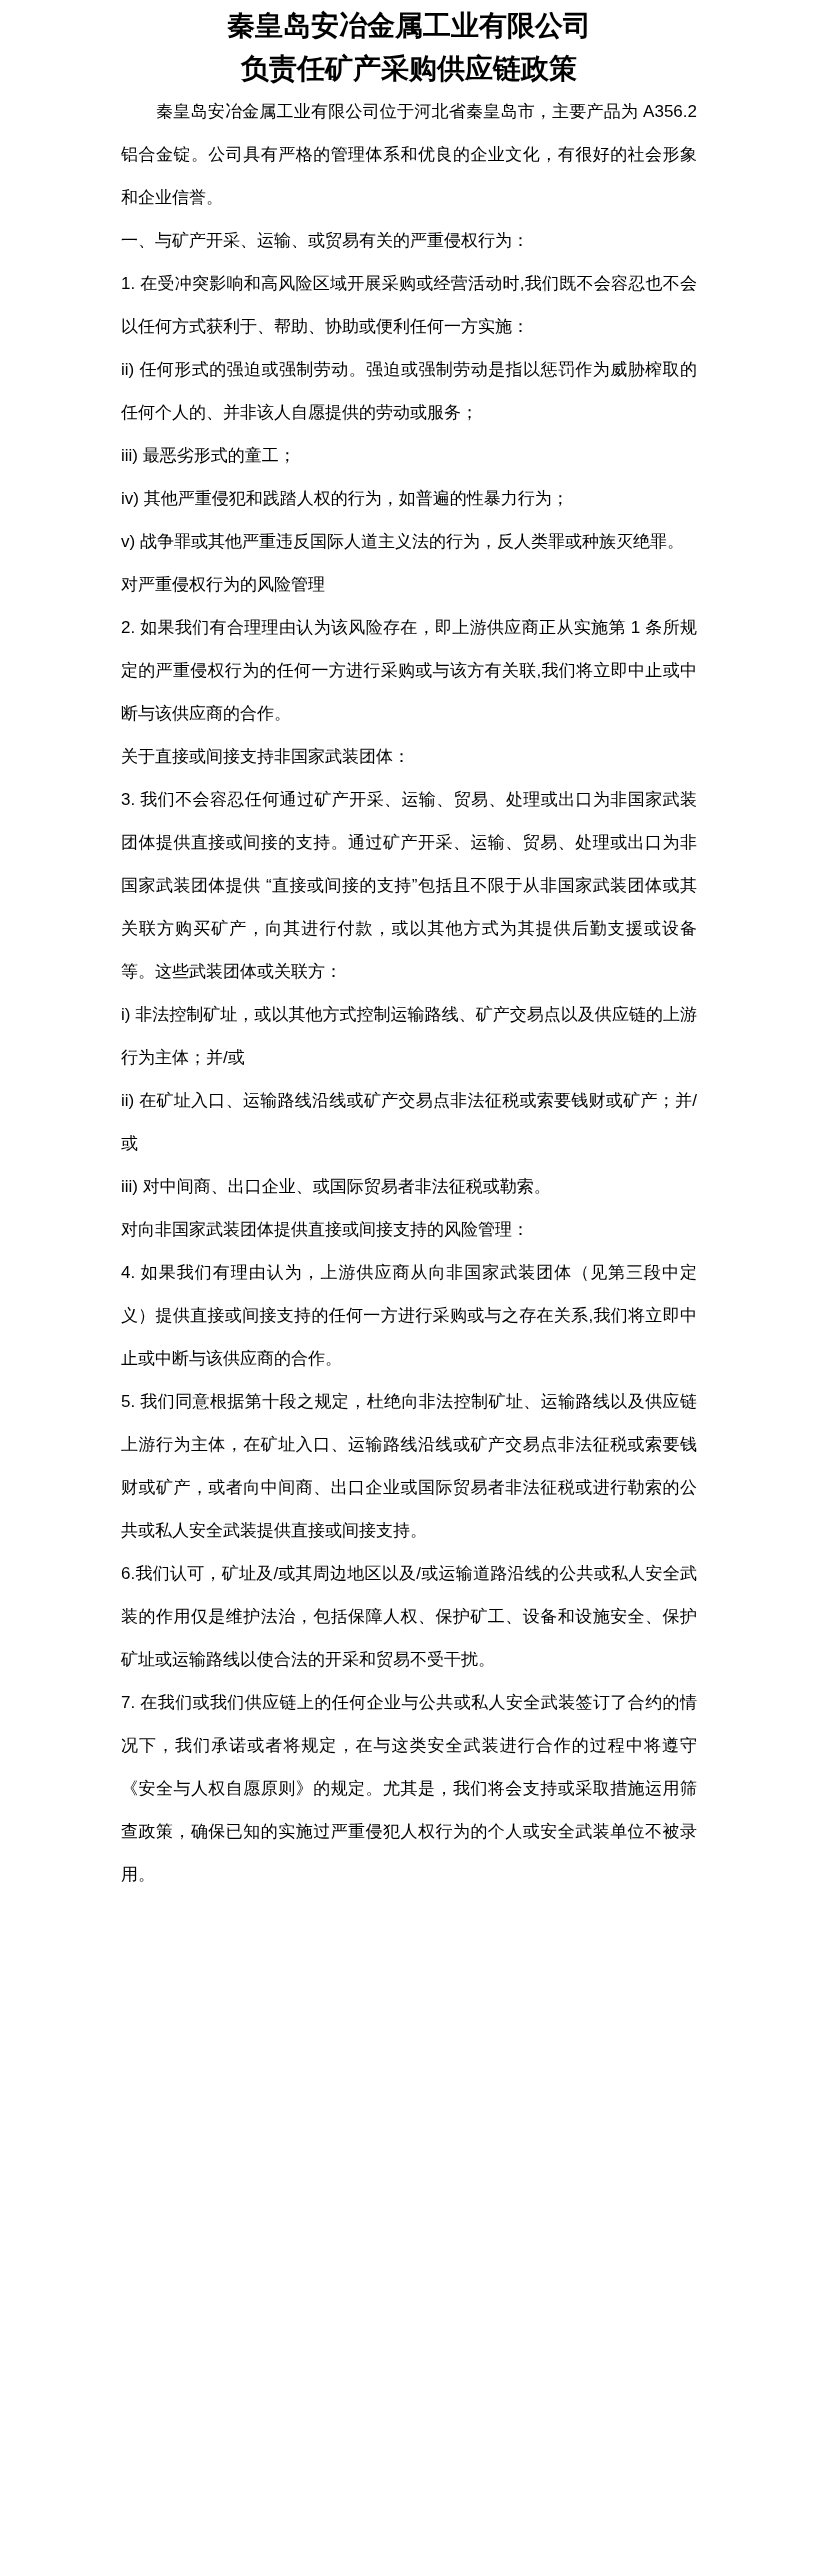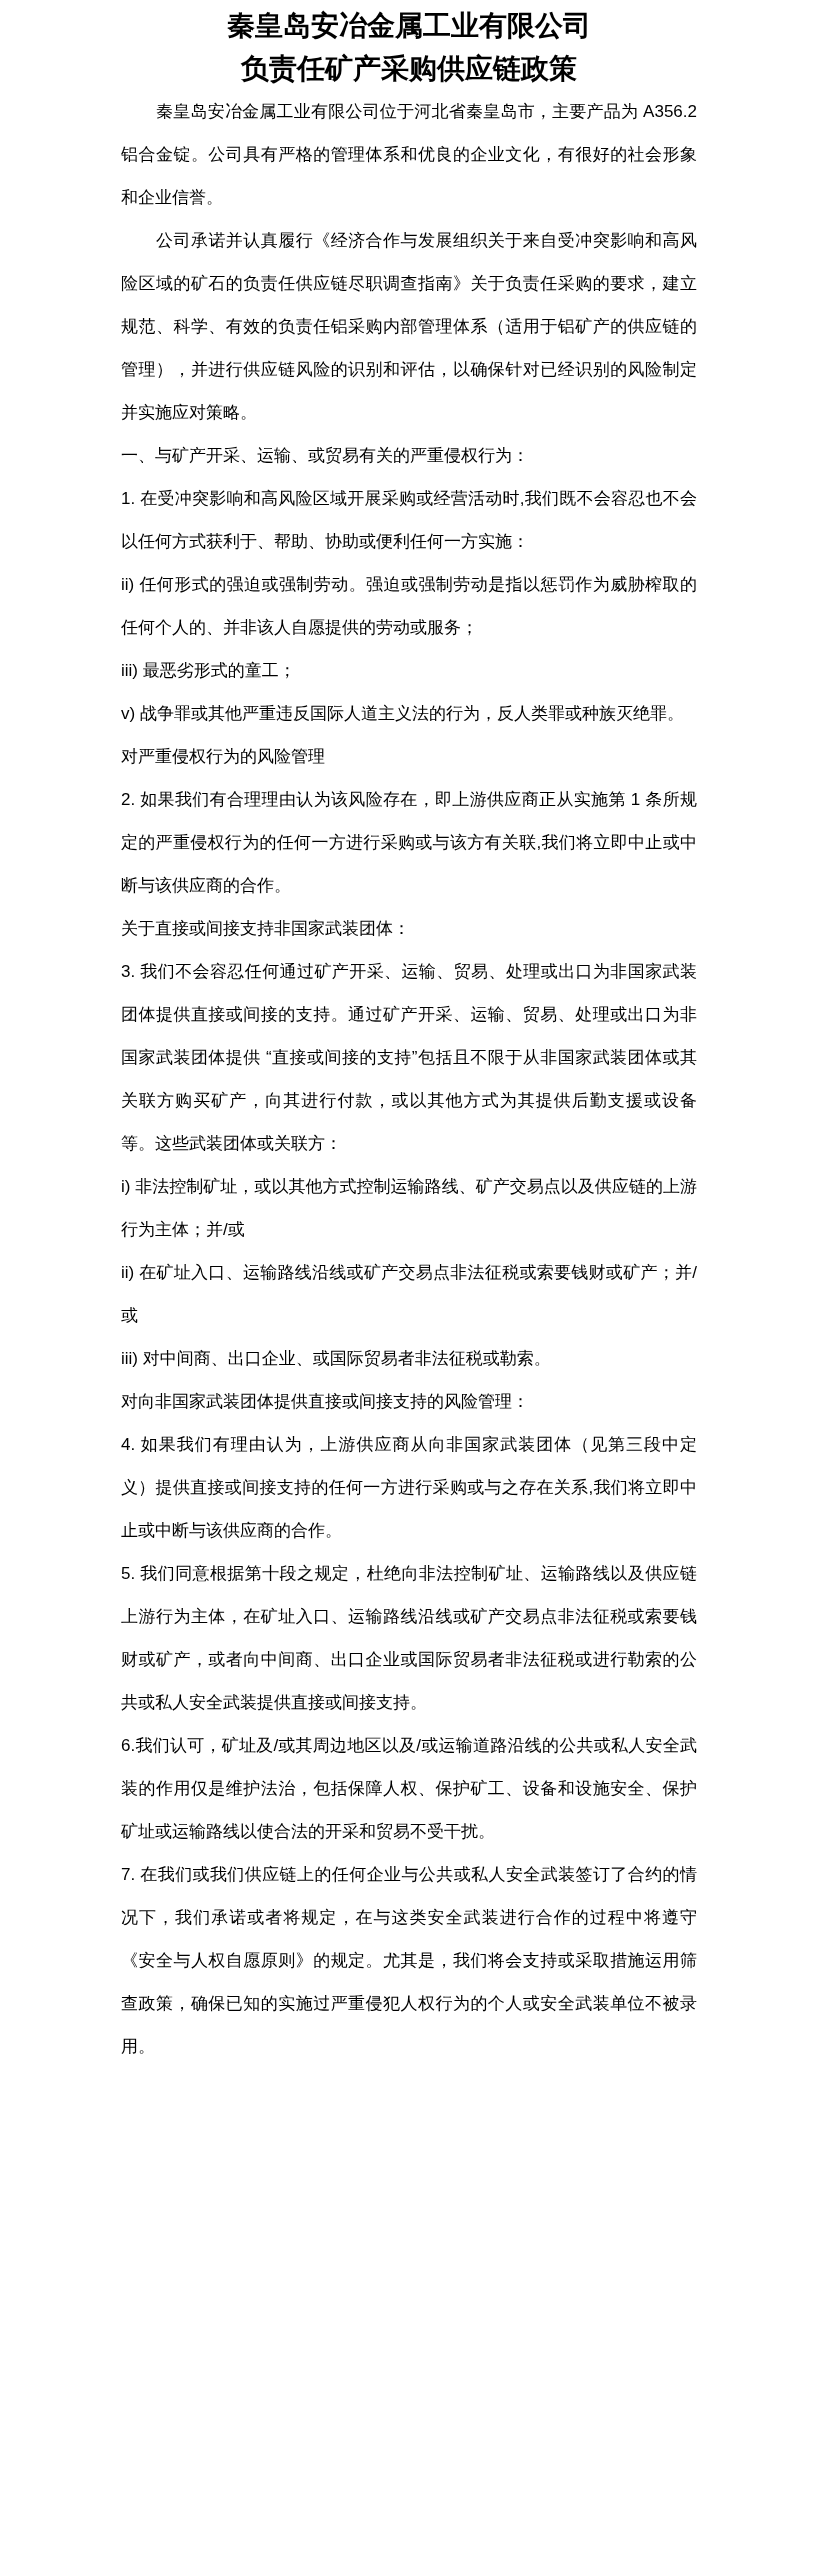--- a/index.html
+++ b/index.html
@@ -34,25 +34,25 @@
 </style>
 </head>
 <body>
 
 <div class="page">
   <div class="content">
     <h1 class="doc-title">秦皇岛安冶金属工业有限公司</h1>
     <h1 class="doc-title">负责任矿产采购供应链政策</h1>
     <div>
         <p class="body-indent">秦皇岛安冶金属工业有限公司位于河北省秦皇岛市，主要产品为 A356.2 铝合金锭。公司具有严格的管理体系和优良的企业文化，有很好的社会形象和企业信誉。</p>
-        <p class="body-indent">公司承诺并认真履行《经济合作与发展组织关于来自受冲突影响和高风险区域的矿石的负责任供应链尽职调查指南》关于负责任采购的要求，建立规范、科学、有效的负责任铝采购内部管理体系（适用于铝矿产的供应链的管理），并进行供应链风险的识别和评估，以确保针对已经识别的风险制定并实施应对策略。</p>
         <p class="heading">一、与矿产开采、运输、或贸易有关的严重侵权行为：</p>
         <p class="body">1. 在受冲突影响和高风险区域开展采购或经营活动时,我们既不会容忍也不会以任何方式获利于、帮助、协助或便利任何一方实施：</p>
         <p class="body">ii) 任何形式的强迫或强制劳动。强迫或强制劳动是指以惩罚作为威胁榨取的任何个人的、并非该人自愿提供的劳动或服务；</p>
         <p class="body">iii) 最恶劣形式的童工；</p>
+        <p class="body">iv) 其他严重侵犯和践踏人权的行为，如普遍的性暴力行为；</p>
         <p class="body">v) 战争罪或其他严重违反国际人道主义法的行为，反人类罪或种族灭绝罪。</p>
         <p class="heading">对严重侵权行为的风险管理</p>
         <p class="body">2. 如果我们有合理理由认为该风险存在，即上游供应商正从实施第 1 条所规定的严重侵权行为的任何一方进行采购或与该方有关联,我们将立即中止或中断与该供应商的合作。</p>
         <p class="heading">关于直接或间接支持非国家武装团体：</p>
         <p class="body">3. 我们不会容忍任何通过矿产开采、运输、贸易、处理或出口为非国家武装团体提供直接或间接的支持。通过矿产开采、运输、贸易、处理或出口为非国家武装团体提供 “直接或间接的支持”包括且不限于从非国家武装团体或其关联方购买矿产，向其进行付款，或以其他方式为其提供后勤支援或设备等。这些武装团体或关联方：</p>
         <p class="body">i) 非法控制矿址，或以其他方式控制运输路线、矿产交易点以及供应链的上游行为主体；并/或</p>
         <p class="body">ii) 在矿址入口、运输路线沿线或矿产交易点非法征税或索要钱财或矿产；并/或</p>
         <p class="body">iii) 对中间商、出口企业、或国际贸易者非法征税或勒索。</p>
         <p class="heading">对向非国家武装团体提供直接或间接支持的风险管理：</p>
         <p class="body">4. 如果我们有理由认为，上游供应商从向非国家武装团体（见第三段中定义）提供直接或间接支持的任何一方进行采购或与之存在关系,我们将立即中止或中断与该供应商的合作。</p>

